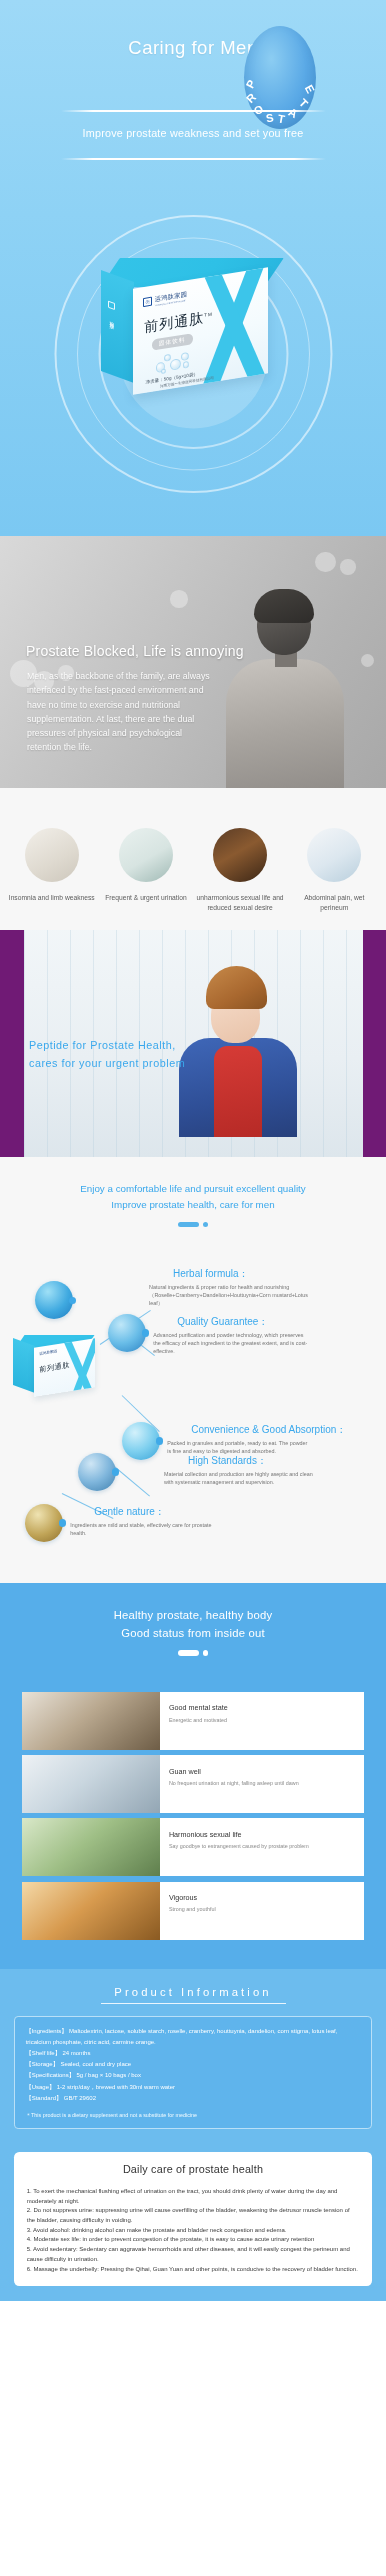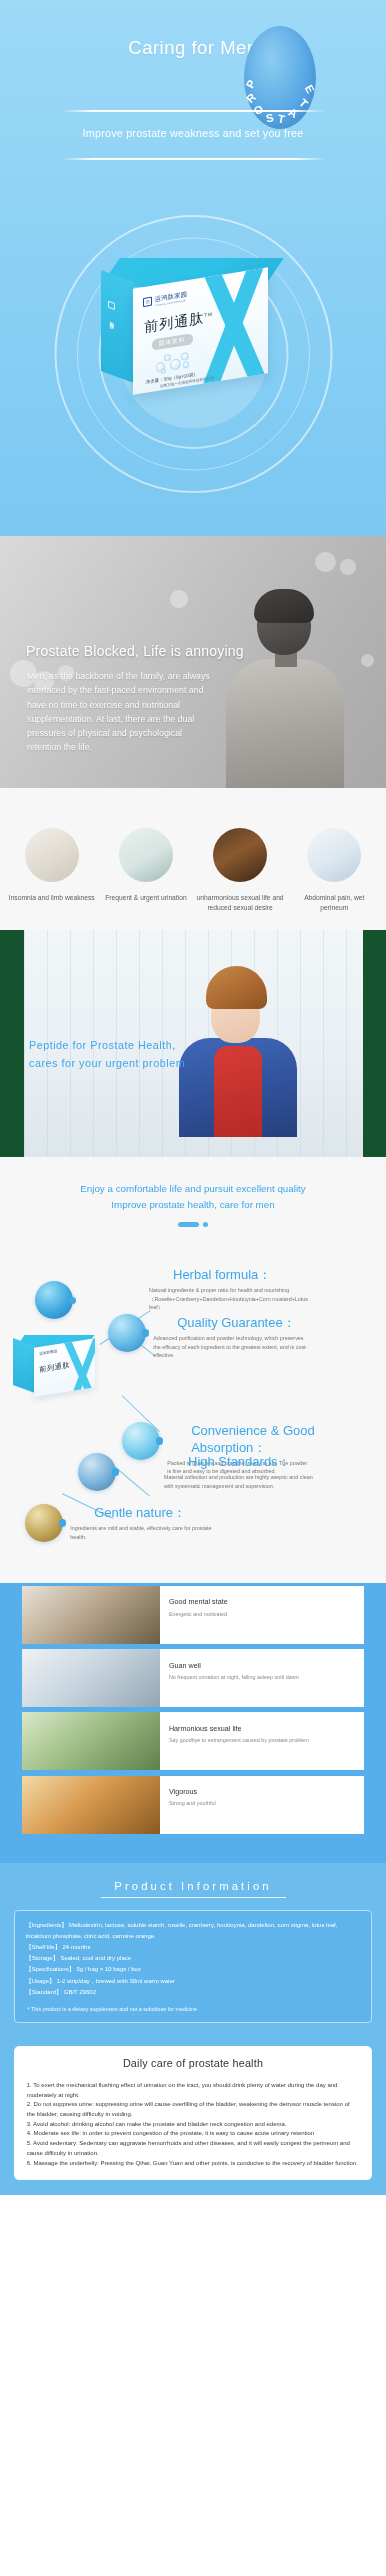--- a/index.html
+++ b/index.html
@@ -169,21 +169,21 @@
     width: 54px; height: 54px; border-radius: 50%; margin: 0 auto 11.3px;
     overflow: hidden; position: relative;
   }
   .sym-img.s1 { background: linear-gradient(150deg,#f2efe9 0%,#ded9cf 60%,#cdc7bc 100%); }
   .sym-img.s2 { background: linear-gradient(150deg,#e9f1ef 0%,#d7e4e1 55%,#9fb9b4 100%); }
   .sym-img.s3 { background: linear-gradient(150deg,#5a3c26 0%,#8a5a30 45%,#3b2616 100%); }
   .sym-img.s4 { background: linear-gradient(150deg,#f4f6f8 0%,#dce7ef 55%,#b9cfdd 100%); }
   .sym-label { font-size: 6.7px; color: #5d5d5d; line-height: 1.45; }
 
   
-  .band-peptide { position: relative; height: 227px; background: #14532d; overflow: hidden; }
+  .band-peptide { position: relative; height: 227px; background: #701a75; overflow: hidden; }
   .bp2-photo {
     position: absolute; left: 24px; top: -20.6px; width: 339px; height: 247px;
     background:
       repeating-linear-gradient(90deg, rgba(180,205,220,.35) 0 0.5px, rgba(0,0,0,0) 0.5px 23px),
       linear-gradient(180deg,#f3f7f9 0%,#e9eff3 60%,#dde6ec 100%);
   }
   .bp2-person { position: absolute; left: 155px; top: 56px; width: 118px; height: 171px; }
   .bp2-hair {
     position: absolute; left: 27px; top: 0; width: 61px; height: 43px;
     border-radius: 31px 31px 8.2px 8.2px;
@@ -241,21 +241,21 @@
     content:""; position:absolute; right:-3.1px; top:50%; width:7.2px; height:7.2px;
     margin-top:-3.6px; border-radius:50%; background:#3fa9e8;
   }
   .fb1 { background: radial-gradient(circle at 34% 28%, #9fe0f6 0%, #3fa9e0 55%, #1f7cc0 100%); }
   .fb2 { background: radial-gradient(circle at 34% 28%, #bfe7f8 0%, #69bde8 50%, #2a82c4 100%); }
   .fb3 { background: radial-gradient(circle at 34% 28%, #d3f1fb 0%, #7fd0ef 50%, #37a3d8 100%); }
   .fb4 { background: radial-gradient(circle at 34% 28%, #cfe6f5 0%, #7fb6dc 50%, #3e7fae 100%); }
   .fb5 { background: radial-gradient(circle at 34% 28%, #e3d9a8 0%, #b9a martin 0%, #9a7f3c 100%); }
   .fb5 { background: radial-gradient(circle at 34% 28%, #efe3b2 0%, #c0a457 55%, #8d6f2c 100%); }
   .feat-text { padding-top: 1px; }
-  .feat-title { color: #3aa8ec; font-size: 13px; margin-bottom: 2.6px; line-height: 1.3; padding-left: 24px; }
+  .feat-title { color: #3aa8ec; font-size: 10px; margin-bottom: 2.6px; line-height: 1.3; padding-left: 24px; }
   .feat-desc { color: #767676; font-size: 5.4px; line-height: 1.5; max-width: 170px; }
   .feat-line { position: absolute; background: #7ec4ec; height: 1px; transform-origin: left center; }
 
   
   .band-healthy { background: #56aeea; padding: 23px 0 17.5px; text-align: center; }
   .bh-title { color: #fff; font-size: 11.3px; line-height: 1.6; letter-spacing: 0.2px; }
   .dots.white .bar { background: #fff; }
   .dots.white .dot { background: #fff; }
   .cards { padding: 3.1px 21.6px 24px; background: #56aeea; }
   .card { display: flex; background: #fff; margin-bottom: 5.2px; height: 58px; overflow: hidden; }
@@ -481,20 +481,30 @@
       <div class="feat-item" style="left:25px; top:261px;">
         <div class="feat-bubble fb5"></div>
         <div class="feat-text">
           <div class="feat-title">Gentle nature：</div>
           <div class="feat-desc" style="max-width:155px;">Ingredients are mild and stable, effectively care for prostate health.</div>
         </div>
       </div>
     </div>
   </section>
 
+  <section class="band-healthy">
+    <div class="bh-title">
+      <div>Healthy prostate, healthy body</div>
+      <div>Good status from inside out</div>
+    </div>
+    <div class="dots white">
+      <span class="bar"></span>
+      <span class="dot"></span>
+    </div>
+  </section>
 
   <div class="cards">
     <div class="card">
       <div class="card-img ci1"></div>
       <div class="card-body">
         <div class="card-title">Good mental state</div>
         <div class="card-desc">Energetic and motivated</div>
       </div>
     </div>
     <div class="card">

